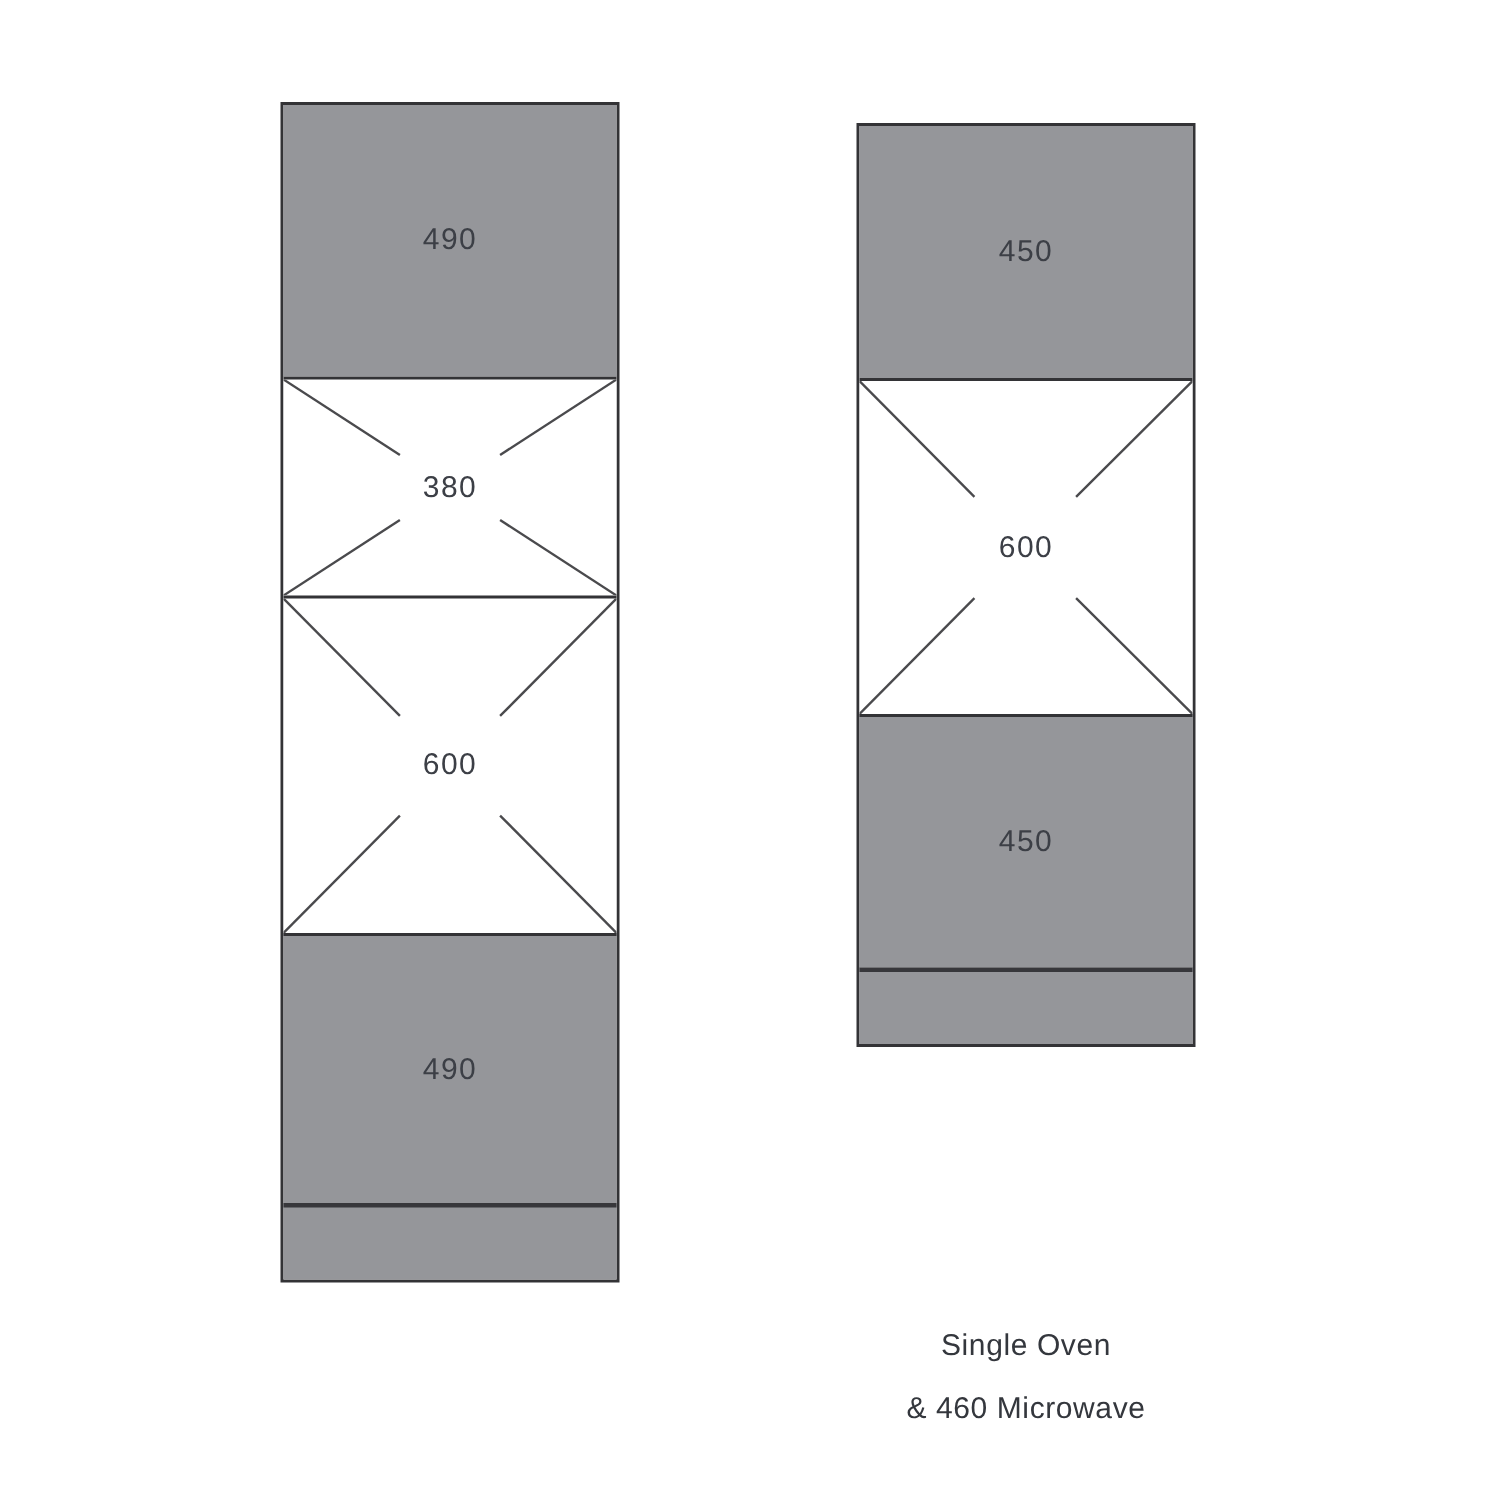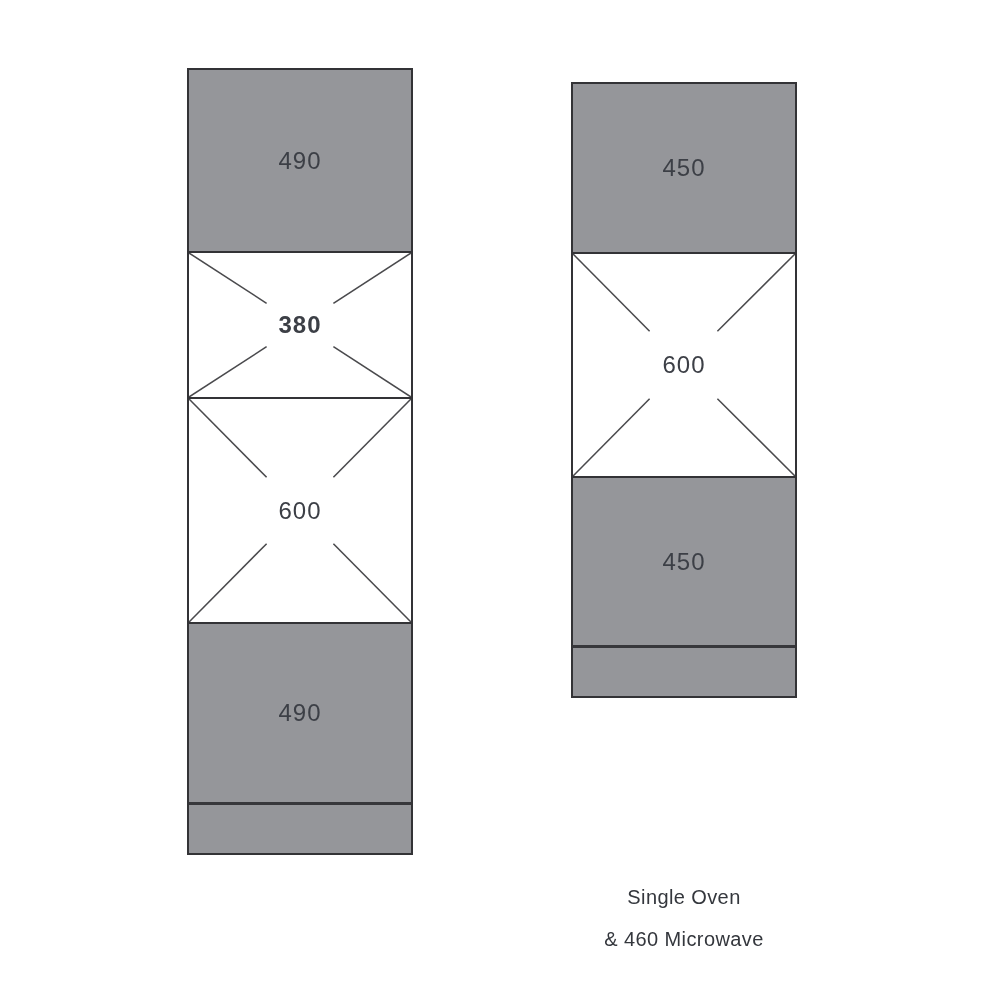--- a/index.html
+++ b/index.html
@@ -30,33 +30,33 @@
   .col-right{left:571px;top:68px;margin-top:14px;}
   .section{
     position:relative;
     width:100%;
   }
   .section + .section{border-top:2px solid var(--outline);}
   .section.plinth{border-top:3px solid var(--divider-heavy);}
   .section.panel{background:var(--panel-gray);}
   .section.aperture{background:#ffffff;}
   .c0-s0{height:181px;}
-  .c0-s1{height:146px;font-weight:bold;}
+  .c0-s1{height:146px;}
   .c0-s2{height:225px;}
   .c0-s3{height:180px;}
   .c0-s4{height:51px;}
   .c1-s0{height:168px;}
   .c1-s1{height:171px;}
   .c1-s2{height:224px;}
   .c1-s3{height:169px;}
   .c1-s4{height:51px;}
   .dim-label{
     position:absolute;inset:0;
     display:flex;align-items:center;justify-content:center;
-    font-size:24px;
+    font-size:20px;
     letter-spacing:1px;
     color:var(--label-text);
   }
   .cross{
     position:absolute;inset:0;
     width:100%;height:100%;
     display:block;
   }
   .cross line{
     stroke:var(--cross-line);

